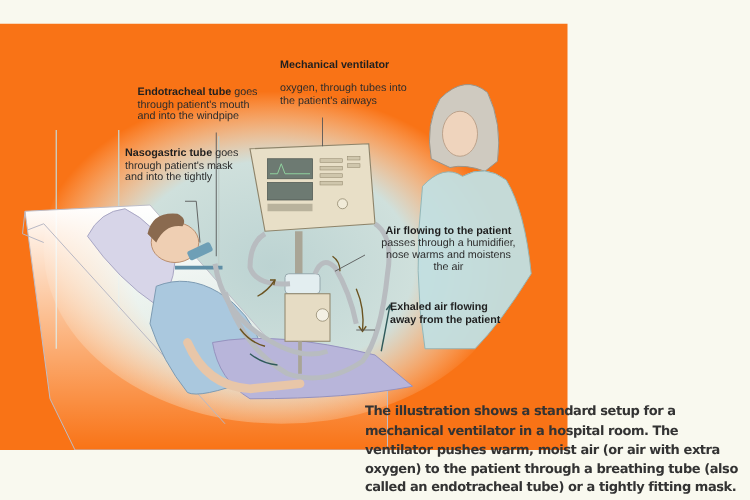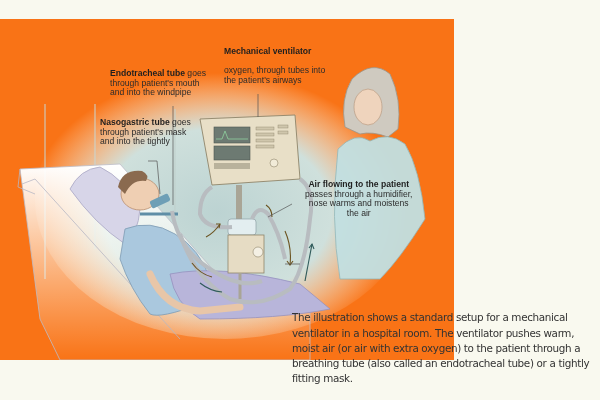--- a/index.html
+++ b/index.html
@@ -1,21 +1,21 @@
 <!DOCTYPE html>
 <html><head>
 <meta charset="utf-8">
 <style>
   html, body { margin:0; padding:0; }
   body { width:600px; height:400px; background:#f9f9ef; position:relative; overflow:hidden; font-family:"Liberation Sans", sans-serif; }
   .panel { position:absolute; left:0; top:19px; width:454px; height:341px; background:#f97316; overflow:hidden; }
   .illus { position:absolute; left:0; top:0; width:454px; height:341px; }
   .label { position:absolute; font-size:8.6px; line-height:9.6px; color:#2c2c2c; font-family:"Liberation Sans", sans-serif; }
   .label b { font-weight:bold; color:#1f1f1f; }
-  .caption { position:absolute; left:292px; top:300px; width:300px; font-size:10.4px; line-height:15.2px; color:#333; font-family:"DejaVu Sans", sans-serif; letter-spacing:-0.35px; }
+  .caption { position:absolute; left:292px; top:312px; width:300px; font-size:10.4px; line-height:15.2px; color:#333; font-family:"DejaVu Sans", sans-serif; letter-spacing:-0.35px;font-weight:bold; }
 </style>
 </head>
 <body>
 
 <div class="panel">
   <svg class="illus" viewBox="0 0 454 341" xmlns="http://www.w3.org/2000/svg">
     <defs>
       <radialGradient id="room" cx="0.48" cy="0.55" r="0.5">
         <stop offset="0" stop-color="#bcd3d2"></stop>
         <stop offset="0.6" stop-color="#cfe0dc"></stop>
@@ -126,15 +126,19 @@
     <b>Nasogastric tube</b><span> goes</span><br>
     <span>through patient's mask</span><br>
     <span>and into the tightly</span>
   </div>
   <div class="label" style="left:305px; top:161px;text-align:center;">
     <b>Air flowing to the patient</b><br>
     <span>passes through a humidifier,</span><br>
     <span>nose warms and moistens</span><br>
     <span>the air</span>
   </div>
+  <div class="label" style="left:312px; top:222px;">
+    <b>Exhaled air flowing</b><br>
+    <b>away from the patient</b>
+  </div>
 </div>
 
 <p class="caption">The illustration shows a standard setup for a mechanical ventilator in a hospital room. The ventilator pushes warm, moist air (or air with extra oxygen) to the patient through a breathing tube (also called an endotracheal tube) or a tightly fitting mask.</p>
 
 </body></html>

